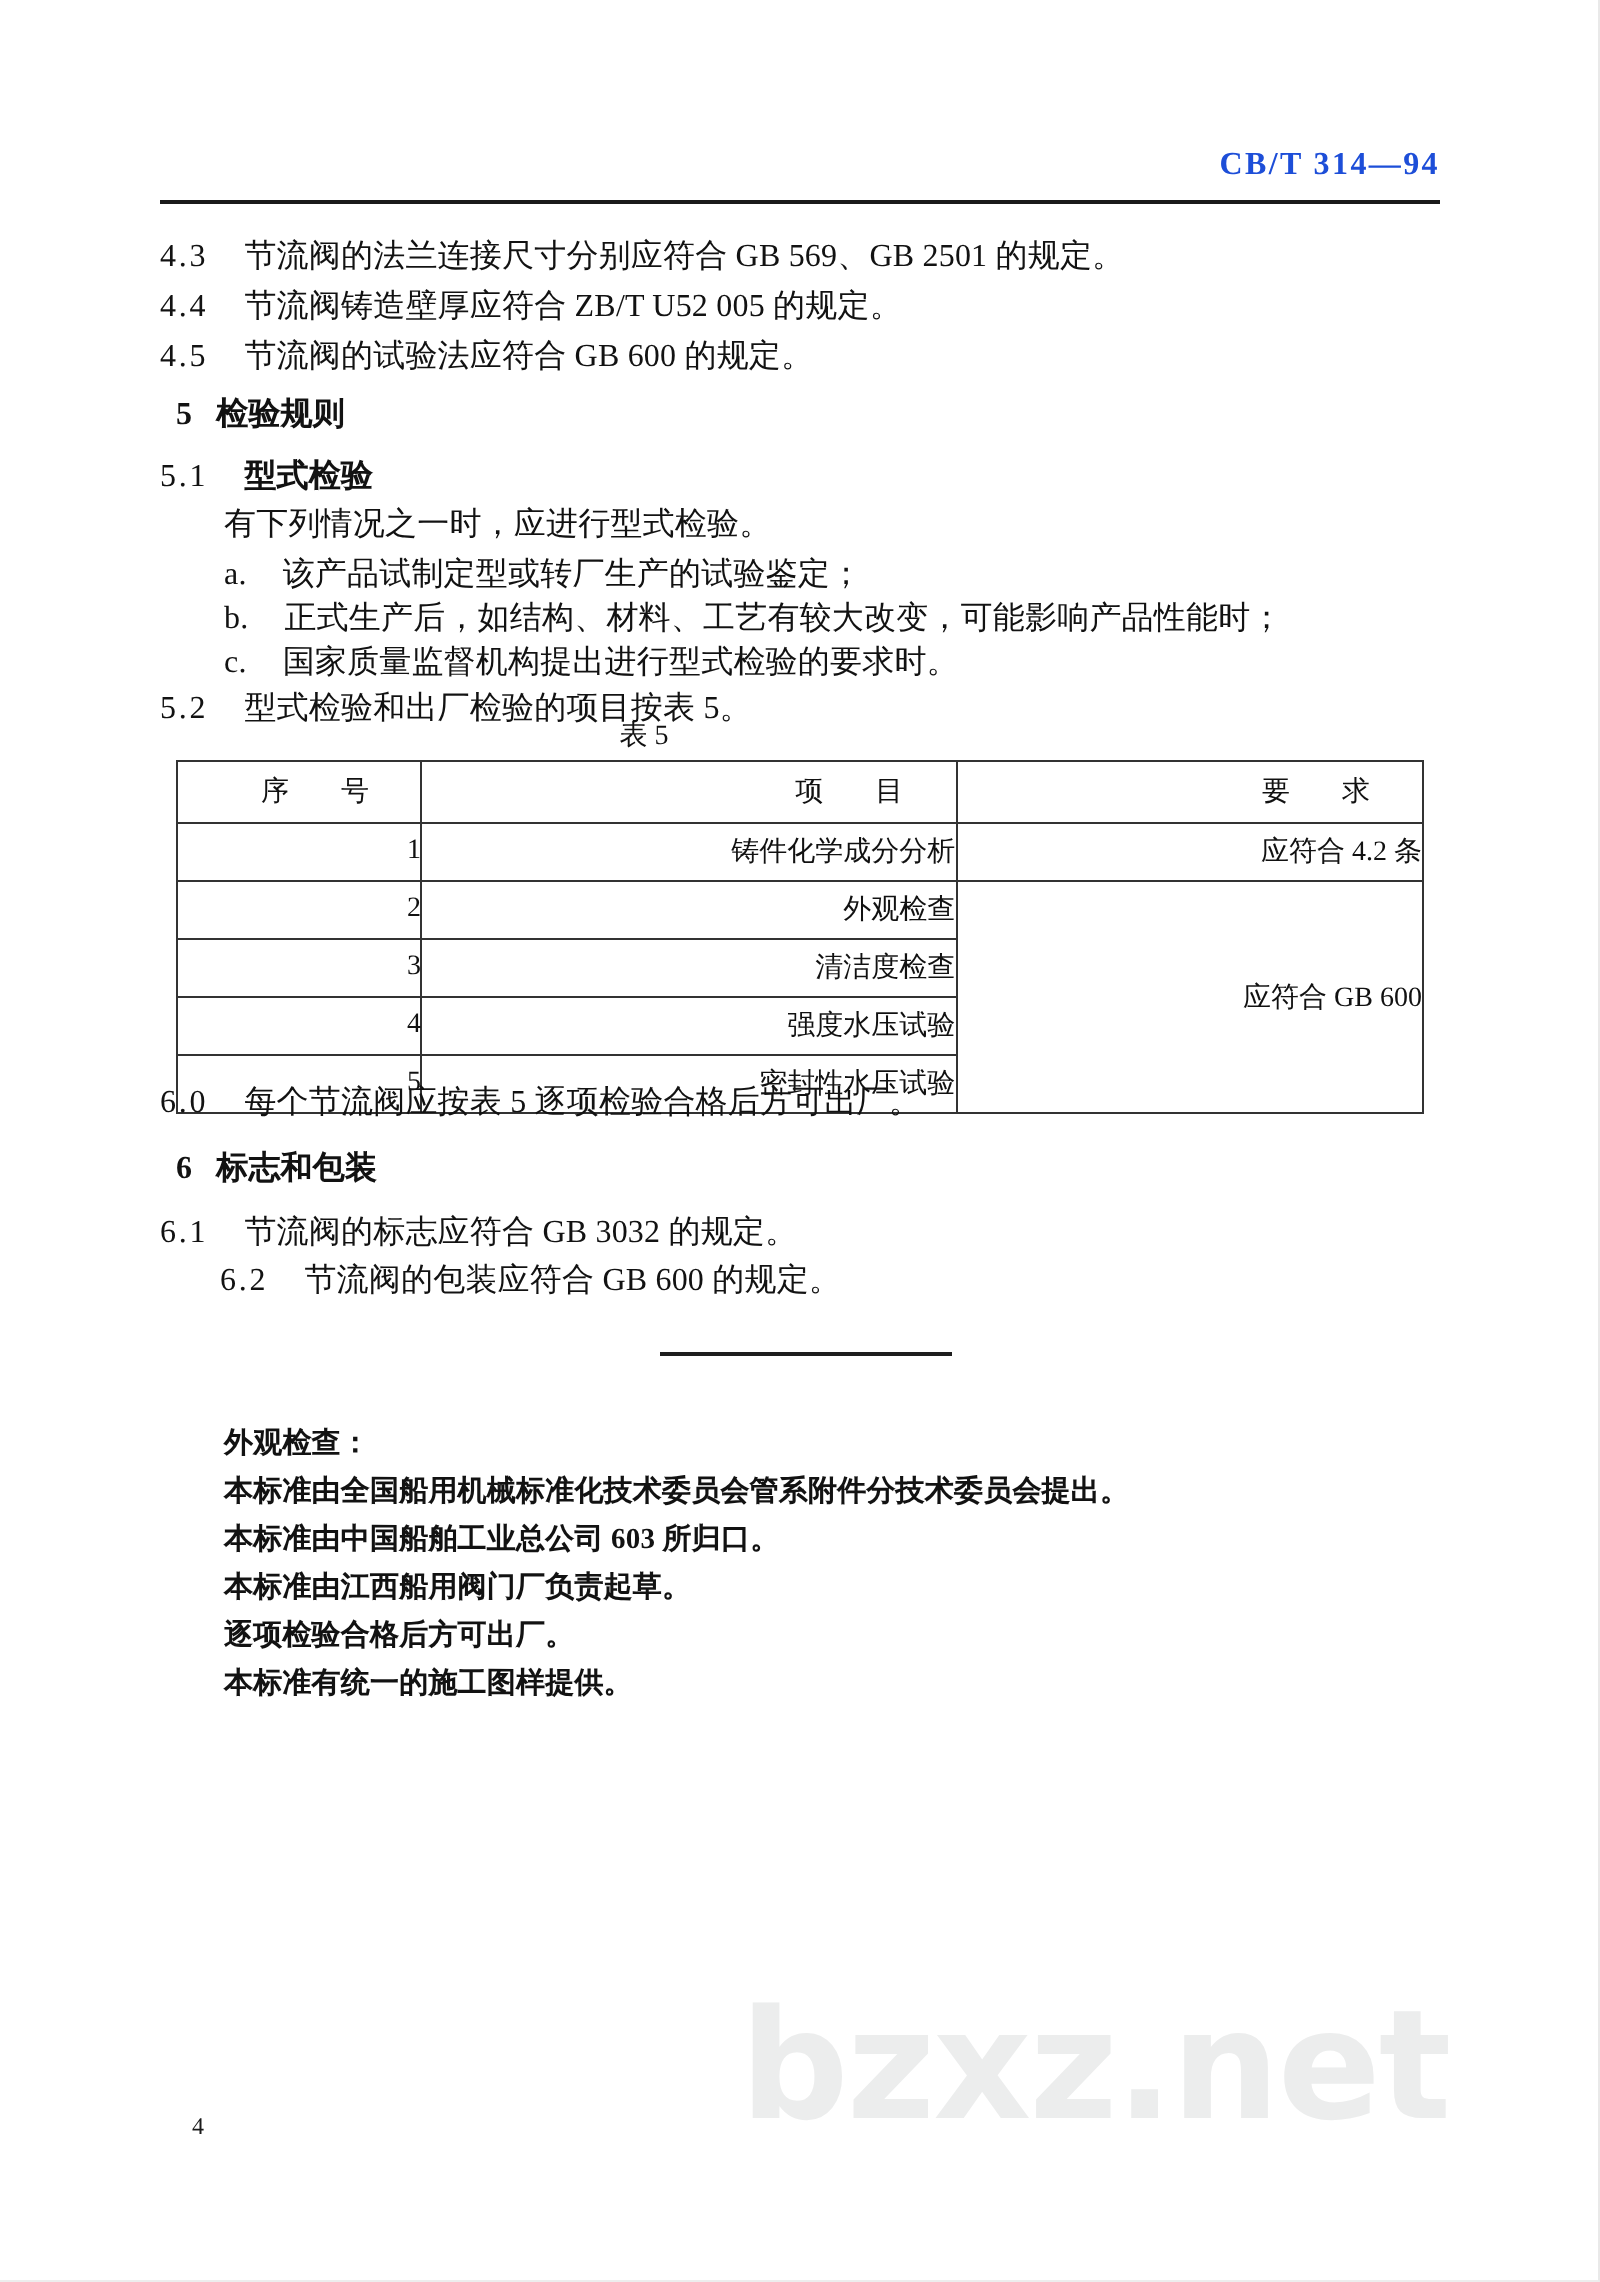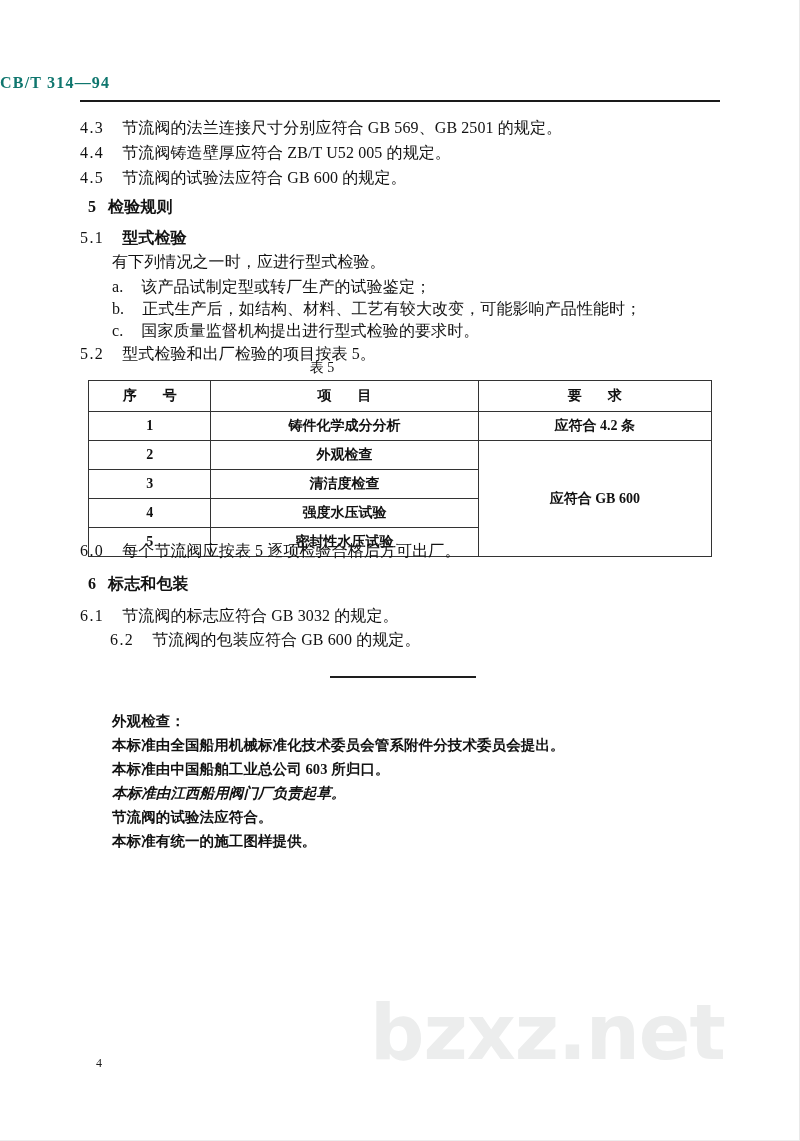--- a/index.html
+++ b/index.html
@@ -34,26 +34,26 @@
     user-select: none;
     white-space: nowrap;
   }
 
   
   .hdr-title {
     position: absolute;
     left: 0;
     top: 74px;
     width: 720px;
-    text-align: left;
+    text-align: right;
     font-family: "Liberation Serif", serif;
     font-weight: bold;
     font-size: 16px;
     letter-spacing: 1.2px;
-    color: #0f766e;
+    color: #1d4ed8;
   }
   .hdr-rule {
     position: absolute;
     left: 80px;
     top: 100px;
     width: 640px;
     height: 2px;
     background: #1a1a1a;
   }
 
@@ -96,23 +96,23 @@
     left: 88px;
     top: 380px;
     width: 624px;
     border-collapse: collapse;
     font-family: "Liberation Serif", "DejaVu Serif", serif;
     font-size: 14px;
     color: #111;
   }
   table.t5 td, table.t5 th {
     border: 1px solid #333;
-    text-align: center;
+    text-align: right;
     vertical-align: middle;
-    font-weight: bold;
+    font-weight: normal;
     padding: 0;
     height: 28px;
   }
   table.t5 thead td {
     height: 30px;
     letter-spacing: 0.5px;
   }
   table.t5 .c1 { width: 122px; }
   table.t5 .c2 { width: 268px; }
   table.t5 .c3 { width: 234px; }
@@ -216,22 +216,22 @@
     <div class="ln" style="left:80px; top:606px;"><span class="num">6.1</span><span class="gap-md"></span><span>节流阀的标志应符合 GB 3032 的规定。</span></div>
 
     <div class="ln" style="left:80px; top:630px;margin-left:30px;"><span class="num">6.2</span><span class="gap-md"></span><span>节流阀的包装应符合 GB 600 的规定。</span></div>
 
     <div class="mid-rule"></div>
 
     <div class="appendix">
       <div class="ln bold" style="left:112px; top:712px;">外观检查：</div>
       <div class="ln bold" style="left:112px; top:736px;">本标准由全国船用机械标准化技术委员会管系附件分技术委员会提出。</div>
       <div class="ln bold" style="left:112px; top:760px;">本标准由中国船舶工业总公司 603 所归口。</div>
-      <div class="ln bold" style="left:112px; top:784px;font-style:italic;">本标准由江西船用阀门厂负责起草。</div>
-      <div class="ln bold" style="left:112px; top:808px;">节流阀的试验法应符合。</div>
+      <div class="ln bold" style="left:112px; top:784px;">本标准由江西船用阀门厂负责起草。</div>
+      <div class="ln bold" style="left:112px; top:808px;">逐项检验合格后方可出厂。</div>
       <div class="ln bold" style="left:112px; top:832px;">本标准有统一的施工图样提供。</div>
     </div>
 
   </div>
 
   <div class="pageno">4</div>
 
 </div>
 
 </body></html>

